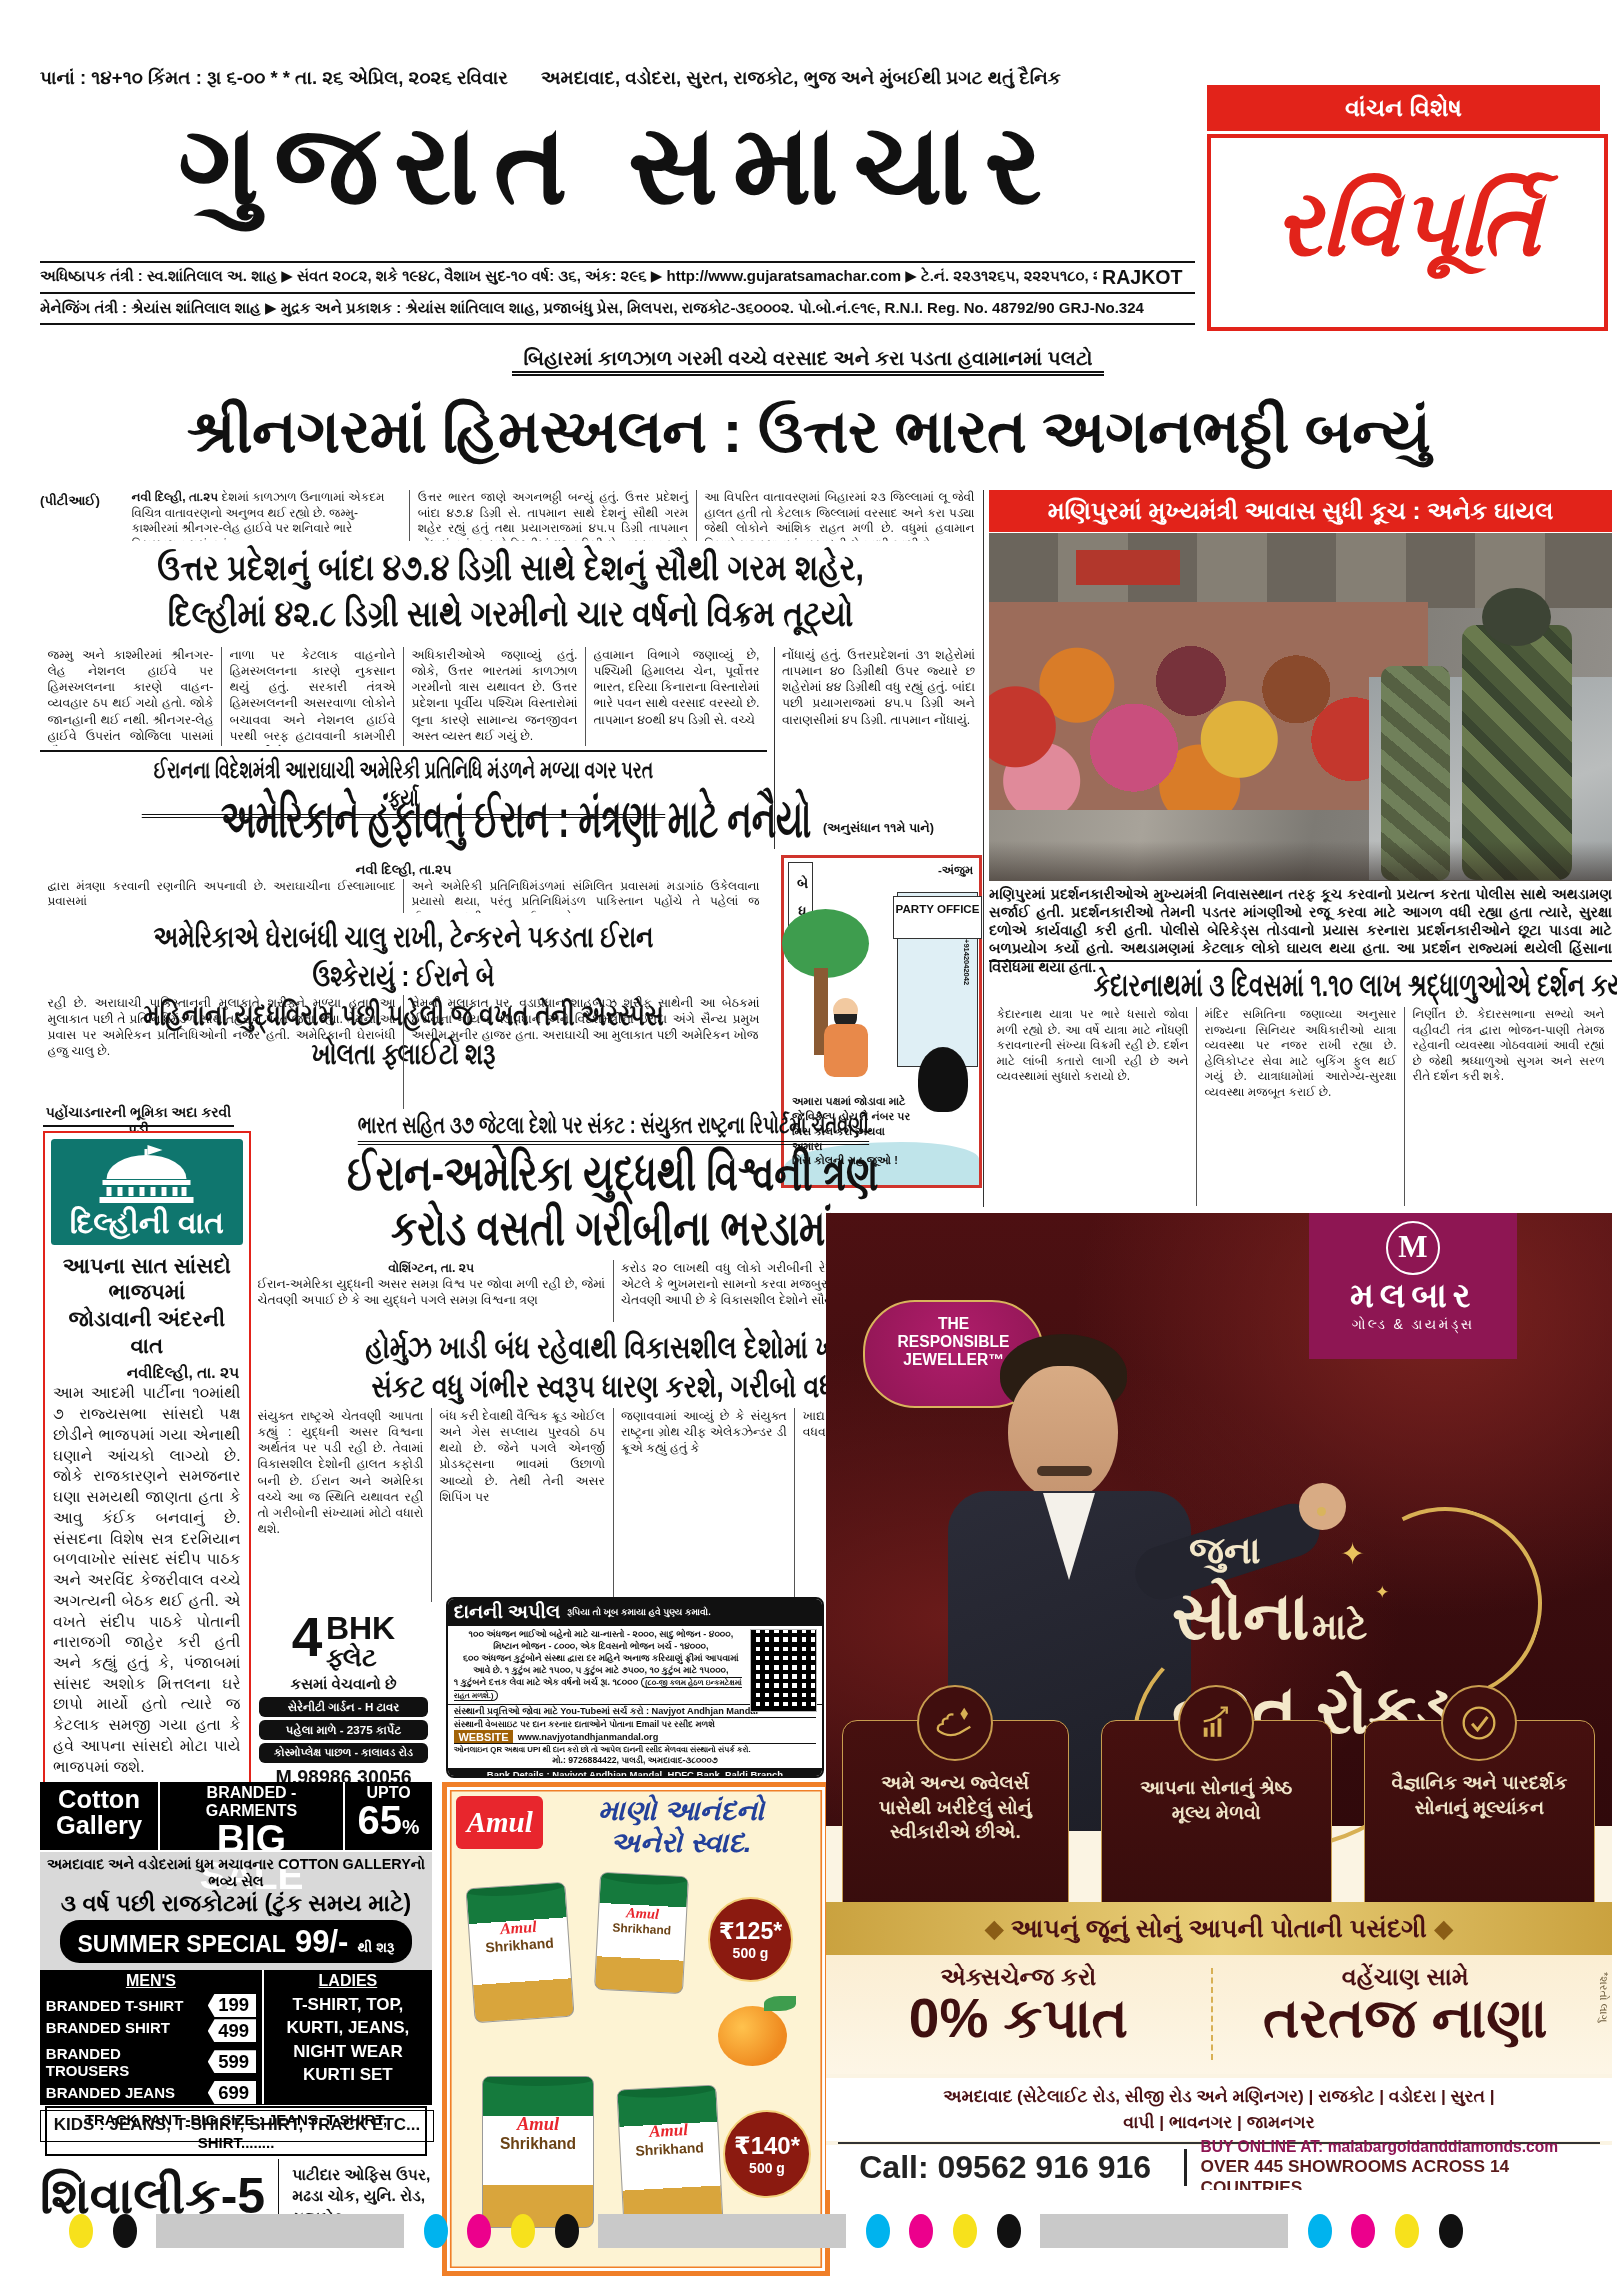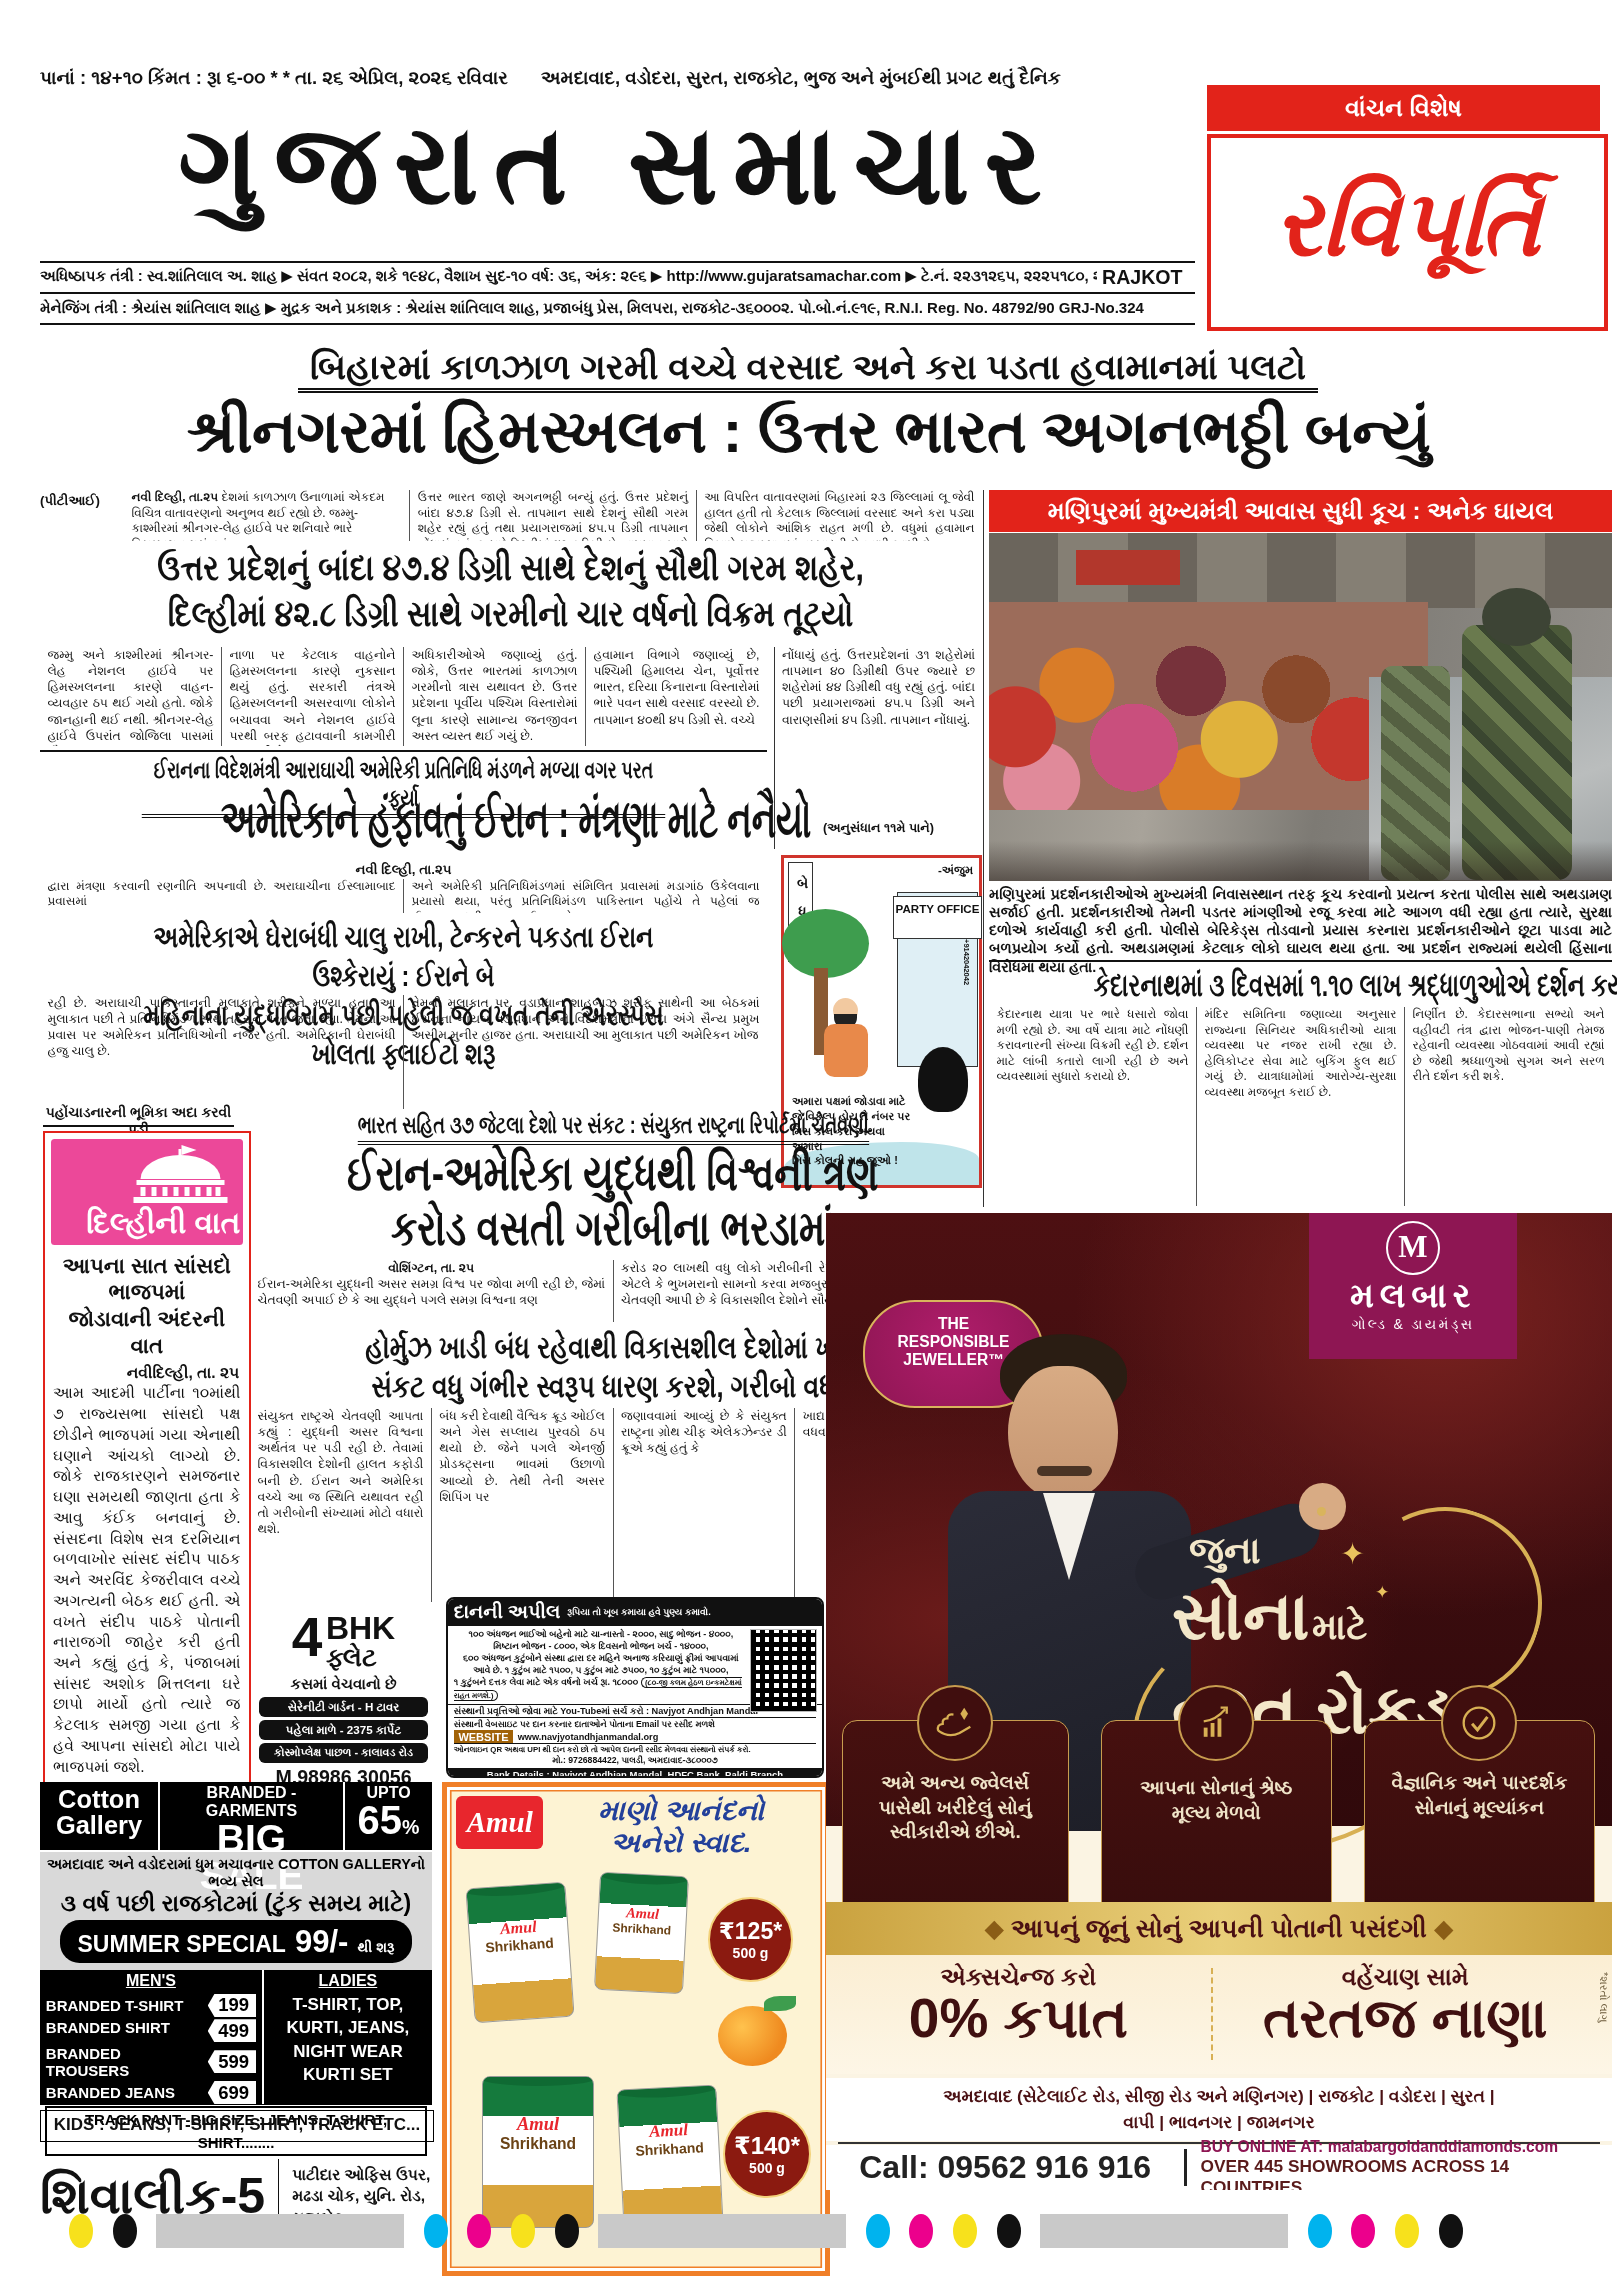--- a/index.html
+++ b/index.html
@@ -60,21 +60,21 @@
 <div class="abs mast c nw" style="left:40px;top:107px;width:1155px;font-size:111px">ગુજરાત સમાચાર</div>
 
 <div class="hr" style="left:40px;top:261px;width:1155px;height:2.3px"></div>
 <div class="abs b nw" style="left:40px;top:267px;width:1057px;font-size:15px;overflow:hidden">અધિષ્ઠાપક તંત્રી : સ્વ.શાંતિલાલ અ. શાહ ▶ સંવત ૨૦૮૨, શકે ૧૯૪૮, વૈશાખ સુદ-૧૦ વર્ષ: ૩૬, અંક: ૨૯૬ ▶ http://www.gujaratsamachar.com ▶ ટે.નં. ૨૨૩૧૨૬૫, ૨૨૨૫૧૮૦, ૨૨૨૭૩૦૩</div>
 <div class="abs b" style="left:1102px;top:266px;font-size:19.6px">RAJKOT</div>
 <div class="hr" style="left:40px;top:292px;width:1155px;height:1.7px"></div>
 <div class="abs b nw" style="left:40px;top:299px;width:1155px;font-size:15px;overflow:hidden">મેનેજિંગ તંત્રી : શ્રેયાંસ શાંતિલાલ શાહ ▶ મુદ્રક અને પ્રકાશક : શ્રેયાંસ શાંતિલાલ શાહ, પ્રજાબંધુ પ્રેસ, મિલપરા, રાજકોટ-૩૬૦૦૦૨. પો.બો.નં.૯૧૯, R.N.I. Reg. No. 48792/90 GRJ-No.324</div>
 <div class="hr" style="left:40px;top:323px;width:1155px;height:2.3px"></div>
 
 <div class="abs c" style="left:40px;top:347px;width:1536px">
-  <span class="b" style="font-size:35px;border-bottom:5.8px double #111;padding:0 11.6px 2.3px">બિહારમાં કાળઝાળ ગરમી વચ્ચે વરસાદ અને કરા પડતા હવામાનમાં પલટો</span>
+  <span class="b" style="font-size:20px;border-bottom:5.8px double #111;padding:0 11.6px 2.3px">બિહારમાં કાળઝાળ ગરમી વચ્ચે વરસાદ અને કરા પડતા હવામાનમાં પલટો</span>
 </div>
 <div class="abs c nw" style="left:23px;top:397px;width:1571px;font-weight:800;font-size:60px;letter-spacing:-0.6px">શ્રીનગરમાં હિમસ્ખલન : ઉત્તર ભારત અગનભઠ્ઠી બન્યું</div>
 
 <div class="abs b" style="left:40px;top:493px;width:81px;font-size:13.3px">(પીટીઆઈ)</div>
 <div class="abs cols" style="left:124px;top:490px;width:858px;height:51px;font-size:12px;line-height:1.3">
   <div>
     <span class="b">નવી દિલ્હી, તા.૨૫</span>
     <span class="j">દેશમાં કાળઝાળ ઉનાળામાં એકદમ વિચિત્ર વાતાવરણનો અનુભવ થઈ રહ્યો છે. જમ્મુ-કાશ્મીરમાં શ્રીનગર-લેહ હાઈવે પર શનિવારે ભારે હિમસ્ખલન થયું હતું.</span>
   </div>
   <div class="j">ઉત્તર ભારત જાણે અગનભઠ્ઠી બન્યું હતું. ઉત્તર પ્રદેશનું બાંદા ૪૭.૪ ડિગ્રી સે. તાપમાન સાથે દેશનું સૌથી ગરમ શહેર રહ્યું હતું તથા પ્રયાગરાજમાં ૪૫.૫ ડિગ્રી તાપમાન નોંધાયું હતું. જ્યારે દિલ્હીમાં ૪૨.૮ ડિગ્રી સે. તાપમાન સાથે ગરમીનો ચાર વર્ષનો વિક્રમ તૂટ્યો હતો.</div>
@@ -174,21 +174,21 @@
 <div class="abs cols" style="left:989px;top:1007px;width:623px;height:199px;font-size:12px;line-height:1.3">
   <div class="j">કેદારનાથ યાત્રા પર ભારે ધસારો જોવા મળી રહ્યો છે. આ વર્ષે યાત્રા માટે નોંધણી કરાવનારની સંખ્યા વિક્રમી રહી છે. દર્શન માટે લાંબી કતારો લાગી રહી છે અને વ્યવસ્થામાં સુધારો કરાયો છે.</div>
   <div class="j">મંદિર સમિતિના જણાવ્યા અનુસાર રાજ્યના સિનિયર અધિકારીઓ યાત્રા વ્યવસ્થા પર નજર રાખી રહ્યા છે. હેલિકોપ્ટર સેવા માટે બુકિંગ ફુલ થઈ ગયું છે. યાત્રાધામોમાં આરોગ્ય-સુરક્ષા વ્યવસ્થા મજબૂત કરાઈ છે.</div>
   <div class="j">નિર્ણીત છે. કેદારસભાના સભ્યો અને વહીવટી તંત્ર દ્વારા ભોજન-પાણી તેમજ રહેવાની વ્યવસ્થા ગોઠવવામાં આવી રહ્યાં છે જેથી શ્રધ્ધાળુઓ સુગમ અને સરળ રીતે દર્શન કરી શકે.</div>
 </div>
 
 <div class="abs c b" style="left:43px;top:1104px;width:191px;font-size:14px">પહોંચાડનારની ભૂમિકા અદા કરવી પડી</div>
 <div class="hr" style="left:43px;top:1125px;width:191px;height:1.7px"></div>
 
 <div class="abs delhibox" style="left:43px;top:1131px;width:192px;height:640px;padding:5.8px;overflow:hidden">
-  <div style="background:#ec4899;border-radius:3.5px;padding:4.6px 2.3px 5.8px;text-align:right">
+  <div style="background:#0f766e;border-radius:3.5px;padding:4.6px 2.3px 5.8px;text-align:center">
     <span>
       <svg viewBox="0 0 120 62" width="121" height="62">
         <g fill="#fff">
           <rect x="58" y="6" width="3" height="14"></rect>
           <path d="M61 2 l15 5 -15 5 z"></path>
           <path d="M20 36 a40 24 0 0 1 80 0 z"></path>
           <rect x="16" y="37" width="88" height="5"></rect>
           <rect x="20" y="44" width="5" height="9"></rect>
             <rect x="31" y="44" width="5" height="9"></rect>
           <rect x="42" y="44" width="5" height="9"></rect>

